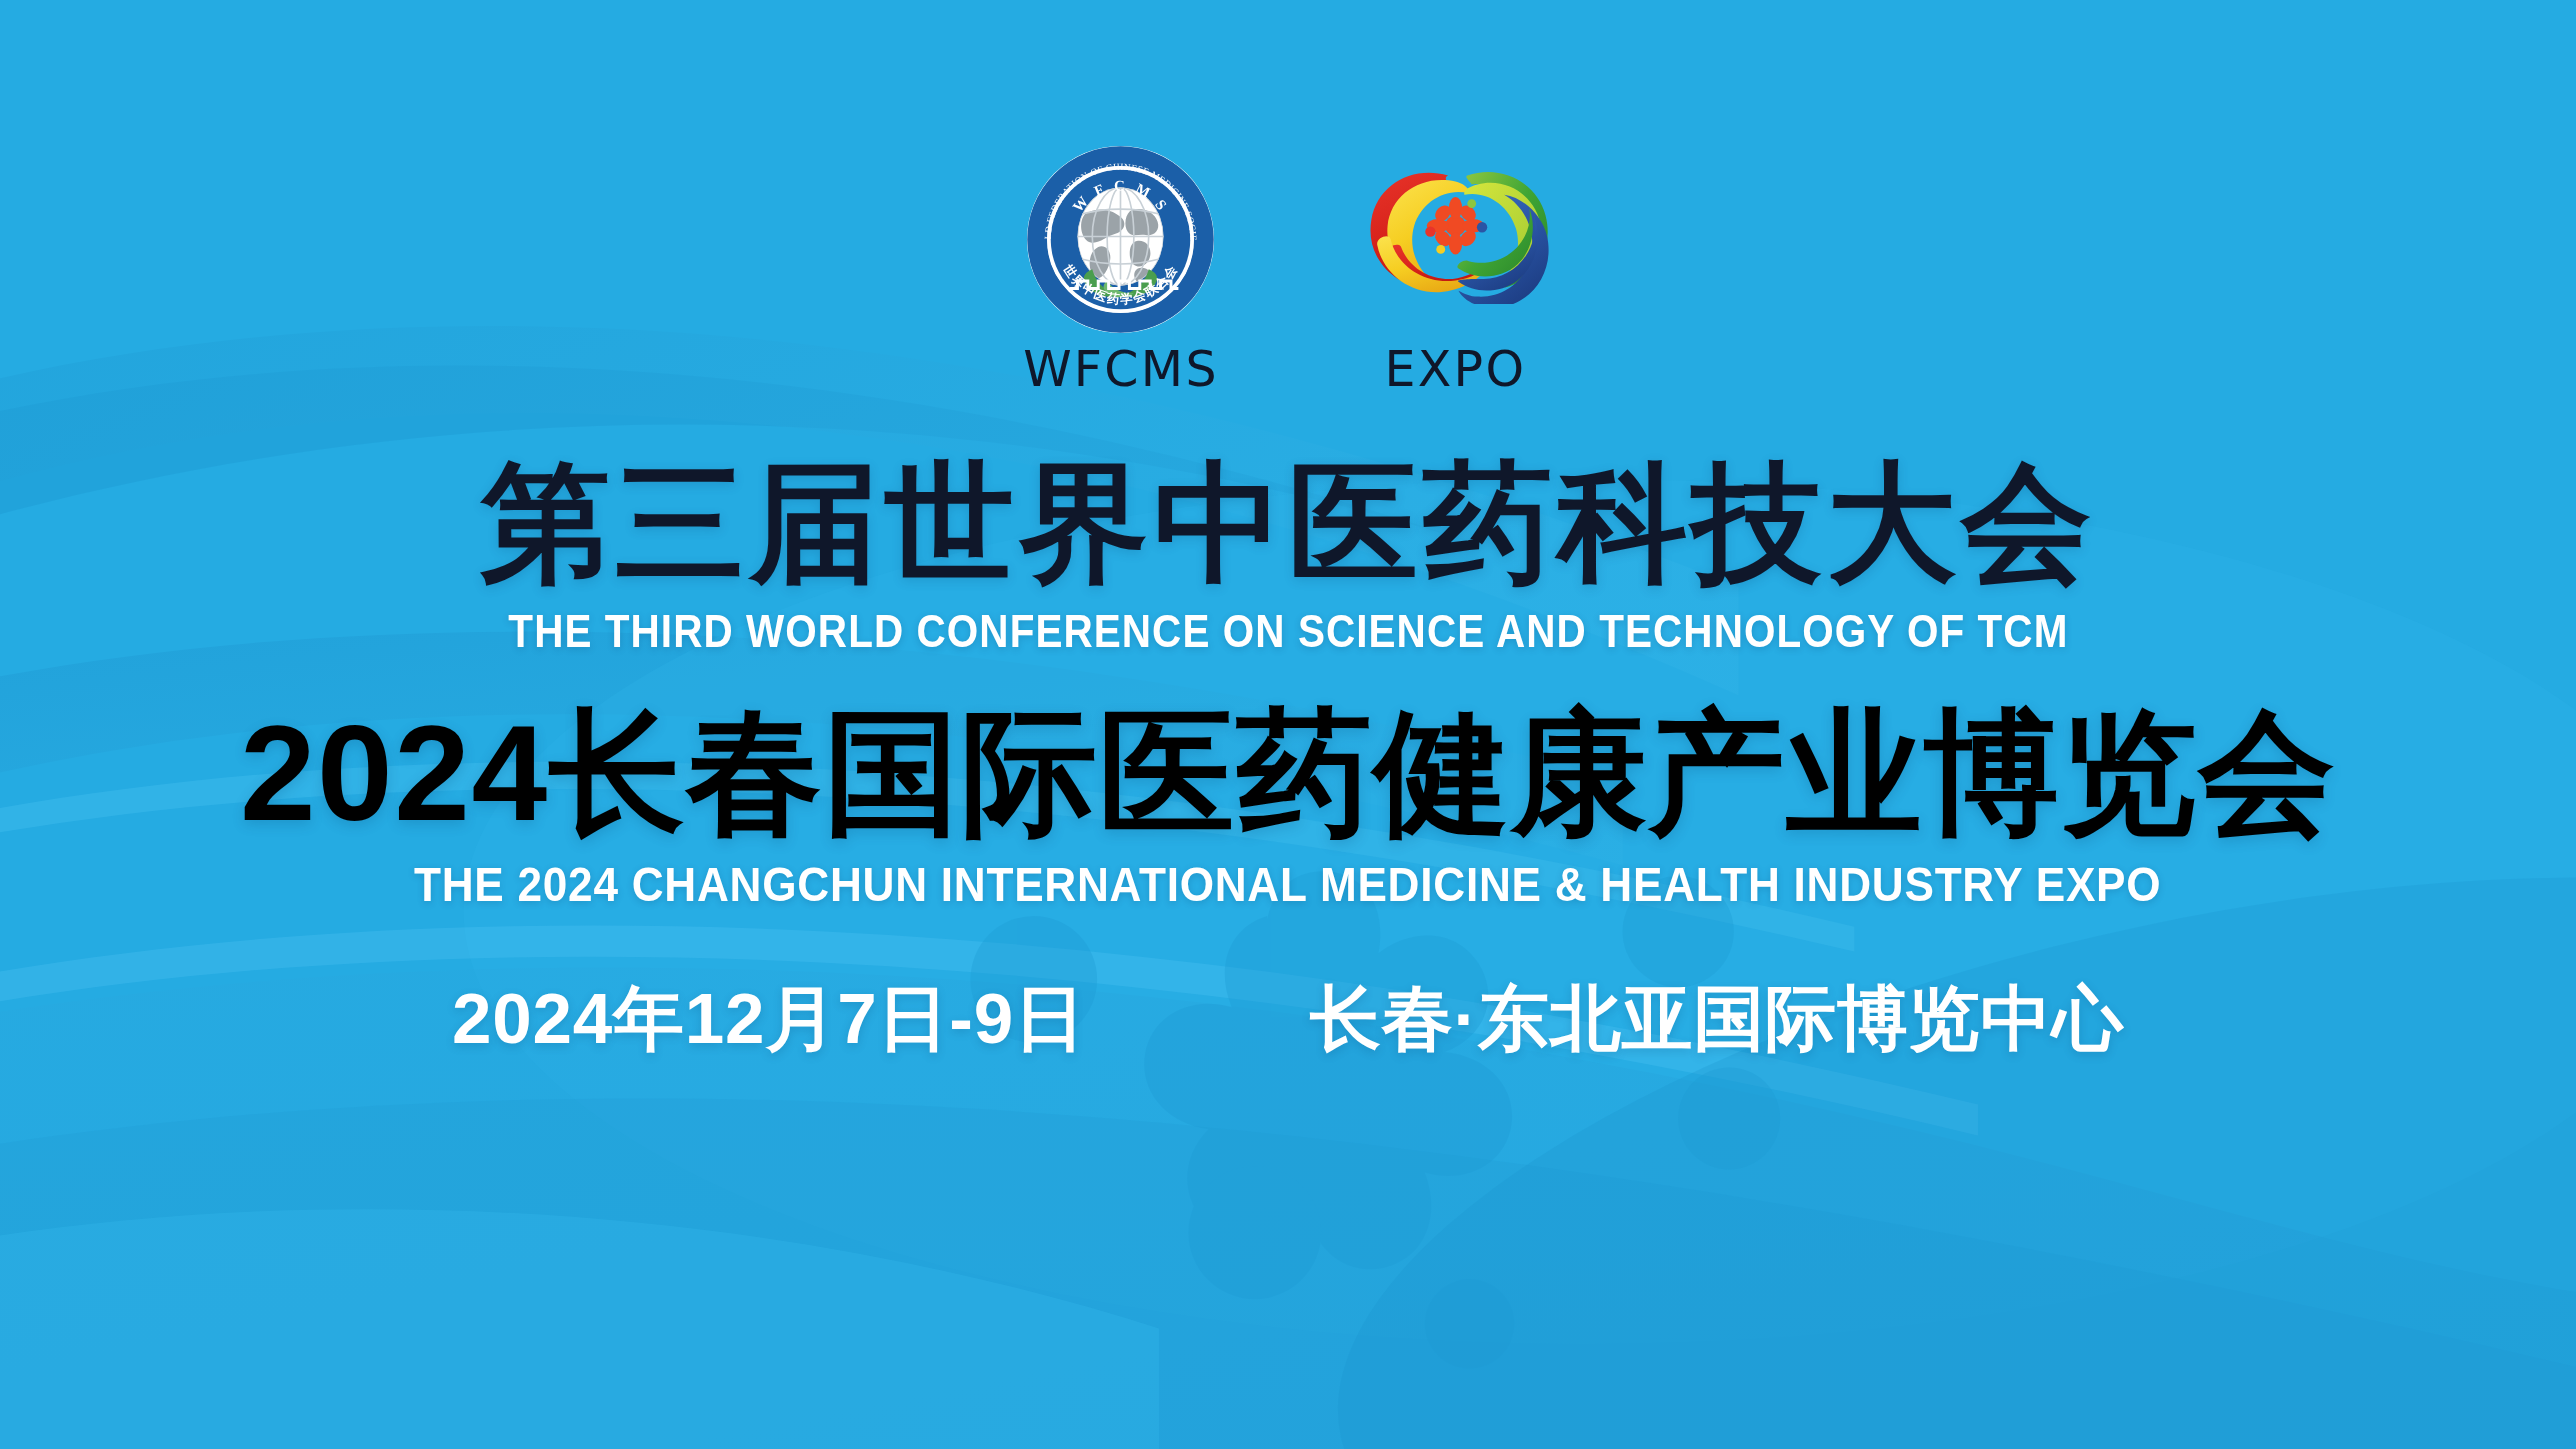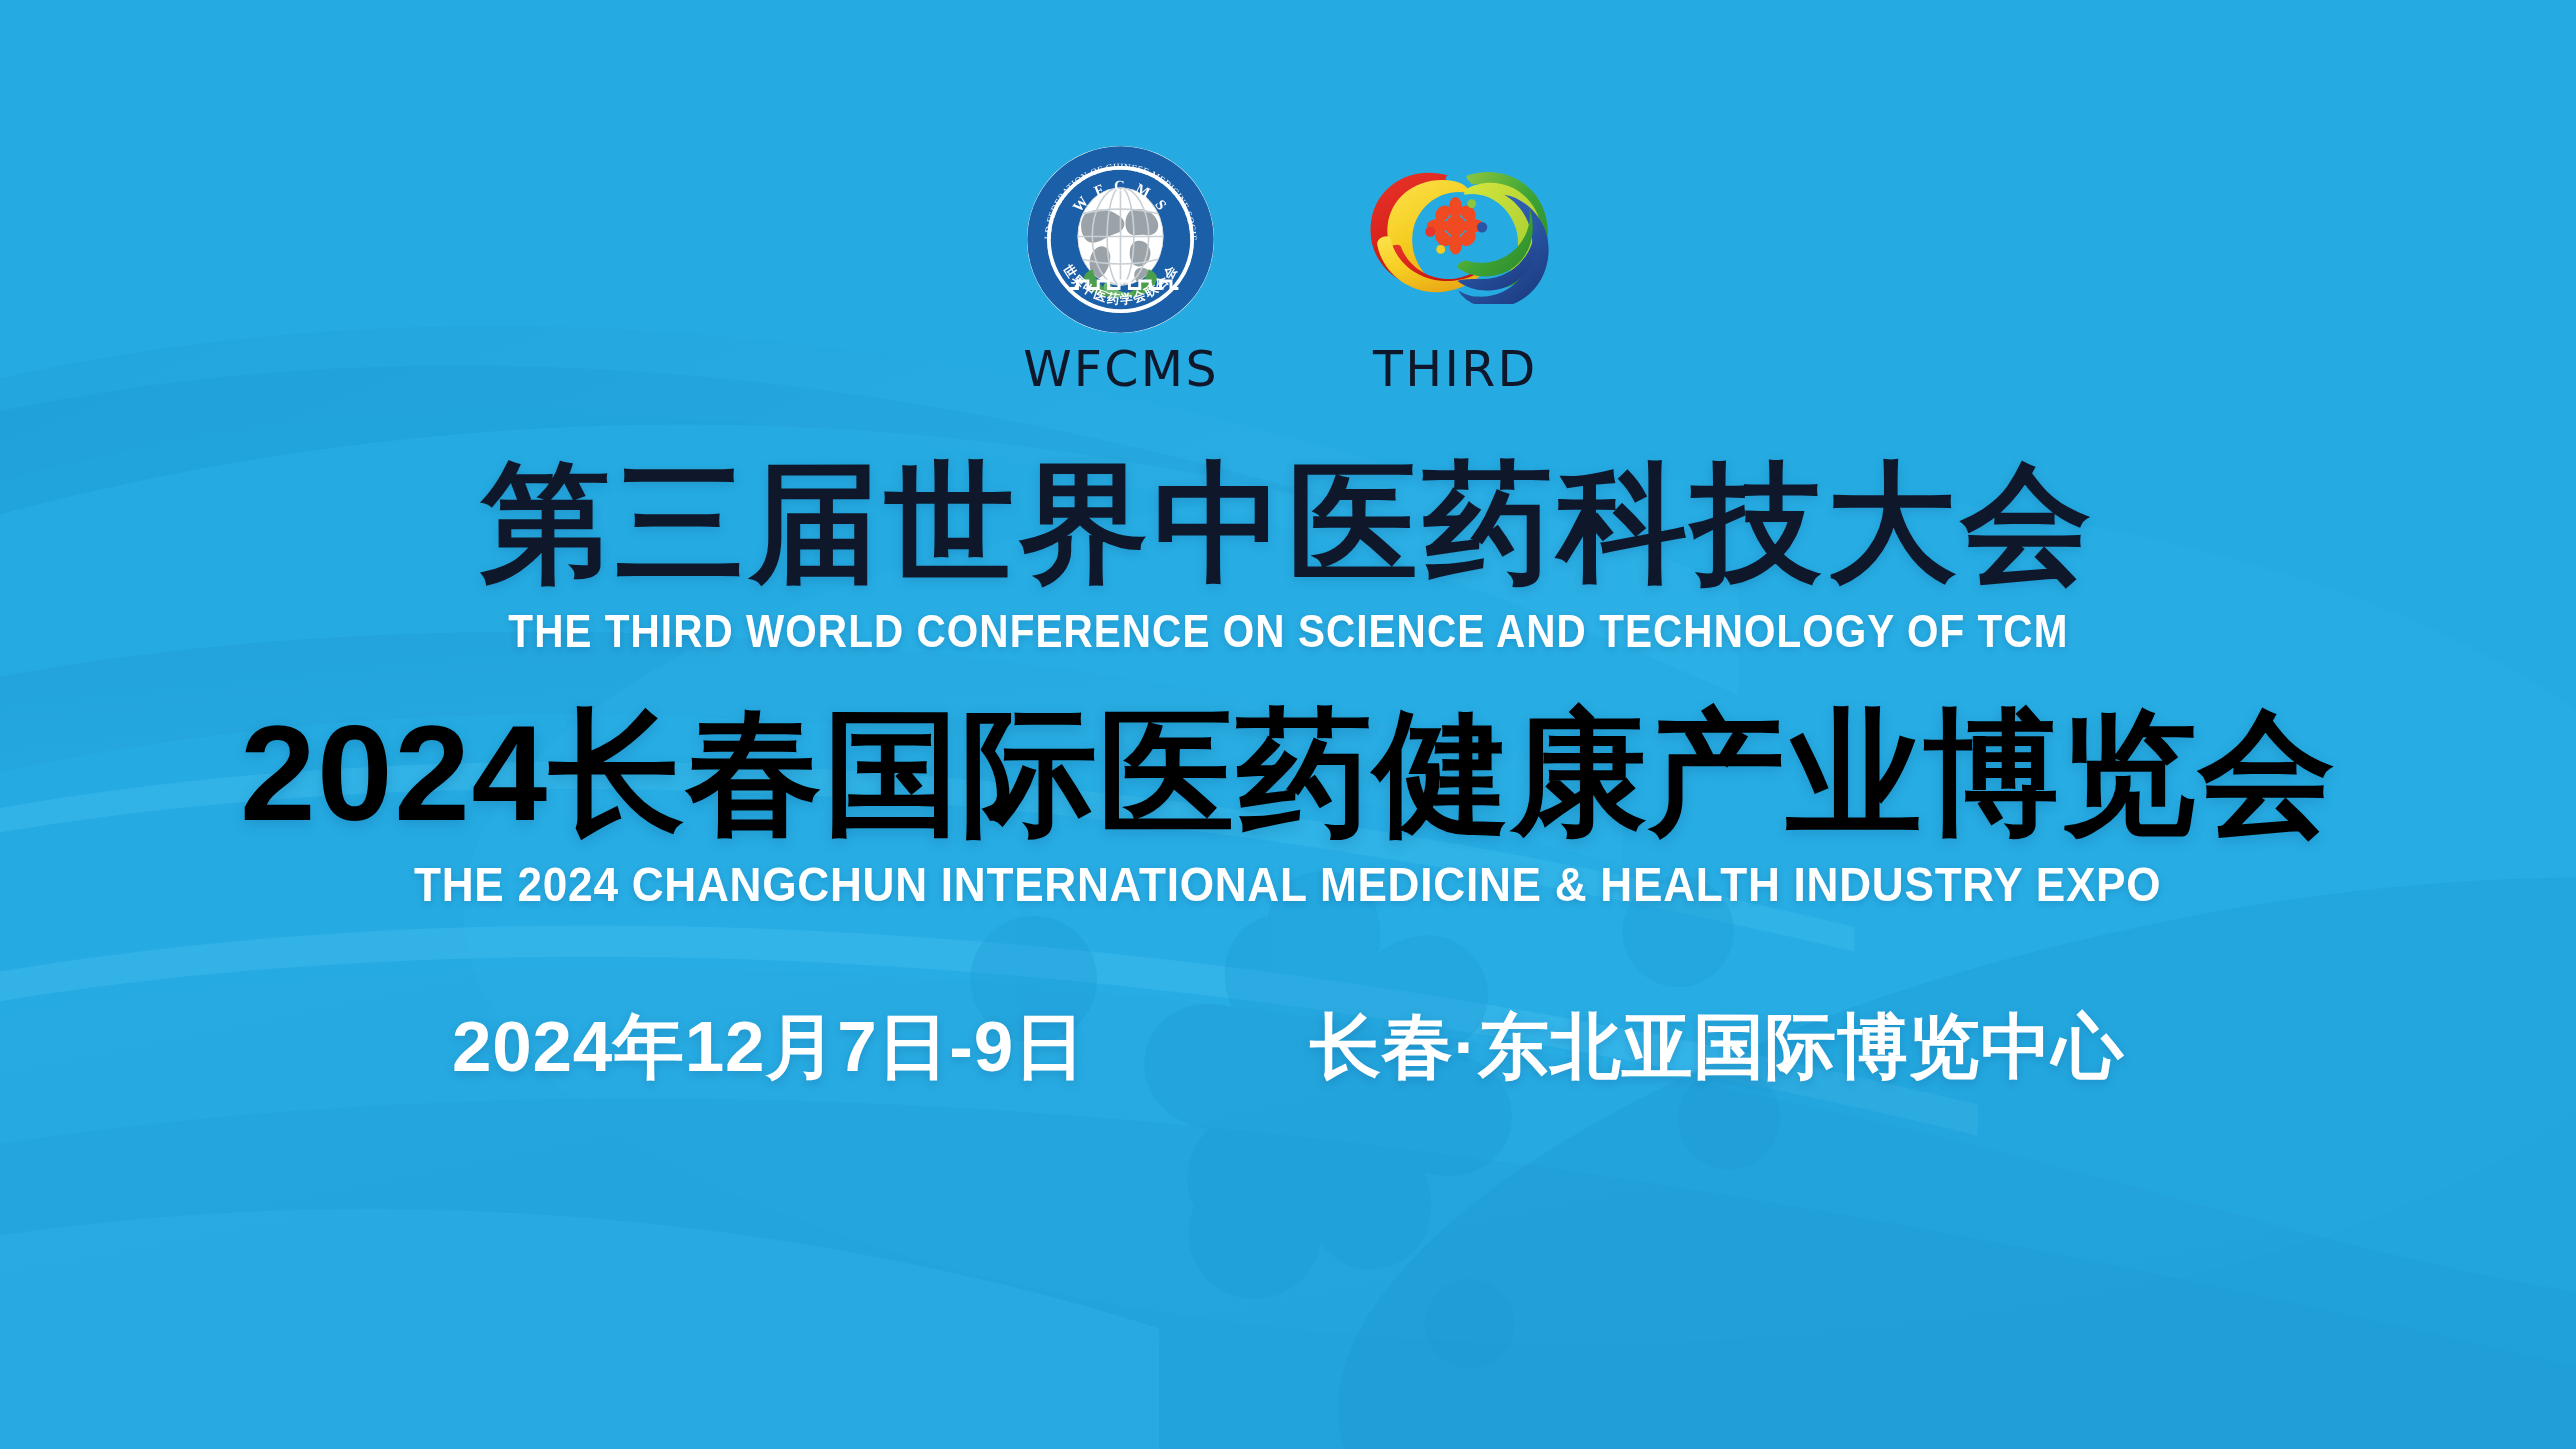--- a/index.html
+++ b/index.html
@@ -101,21 +101,21 @@
     white-space:nowrap;
     text-shadow:0 2.3px 7.7px rgba(0,60,110,0.22);
   }
 
   
   .info-row {
     display:flex;
     align-items:center;
     justify-content:flex-start;
     gap:224px;
-    margin-top:102px;
+    margin-top:74px;
     white-space:nowrap;
   }
   .info-item {
     color:#ffffff;
     font-size:71px;
     font-weight:bold;
     line-height:1;
     letter-spacing:0.8px;
     text-shadow:0 3.1px 9.3px rgba(0,60,110,0.20);
   }
@@ -317,21 +317,21 @@
             <ellipse cx="113" cy="87" rx="12" ry="9" transform="rotate(-45 113 87)"></ellipse>
             <ellipse cx="147" cy="121" rx="12" ry="9" transform="rotate(-45 147 121)"></ellipse>
             <ellipse cx="147" cy="87" rx="12" ry="9" transform="rotate(45 147 87)"></ellipse>
             <ellipse cx="113" cy="121" rx="12" ry="9" transform="rotate(45 113 121)"></ellipse>
           </g>
           <circle cx="96" cy="112" r="7" fill="#E8342A"></circle>
           <circle cx="166" cy="106" r="7" fill="#2A55A5"></circle>
           <circle cx="110" cy="136" r="6" fill="#F6CE22"></circle>
           <circle cx="152" cy="74" r="6" fill="#8CC63F"></circle>
         </svg>
-        <div class="wordmark">THIRD</div>
+        <div class="wordmark">EXPO</div>
       </div>
     </div>
 
     <div class="title-cn-1">第三届世界中医药科技大会</div>
     <div class="title-en-1">THE THIRD WORLD CONFERENCE ON SCIENCE AND TECHNOLOGY OF TCM</div>
 
     <div class="title-cn-2">2024长春国际医药健康产业博览会</div>
     <div class="title-en-2">THE 2024 CHANGCHUN INTERNATIONAL MEDICINE &amp; HEALTH INDUSTRY EXPO</div>
 
     <div class="info-row">

